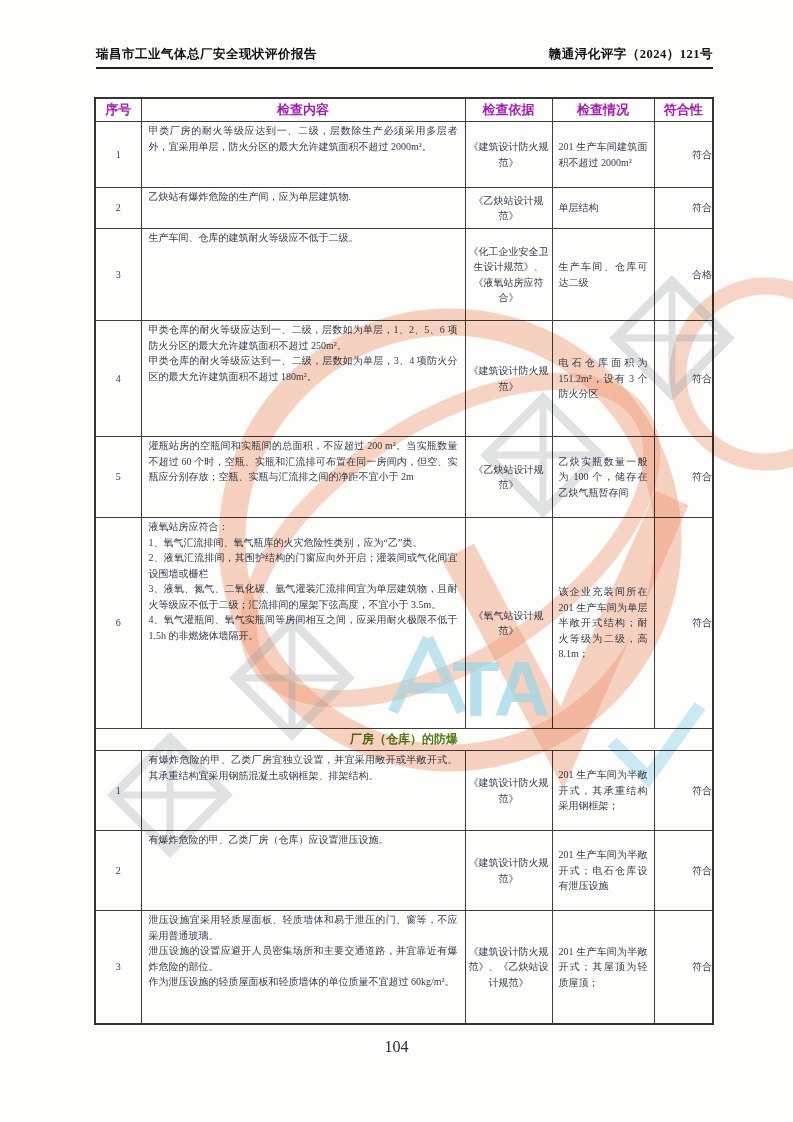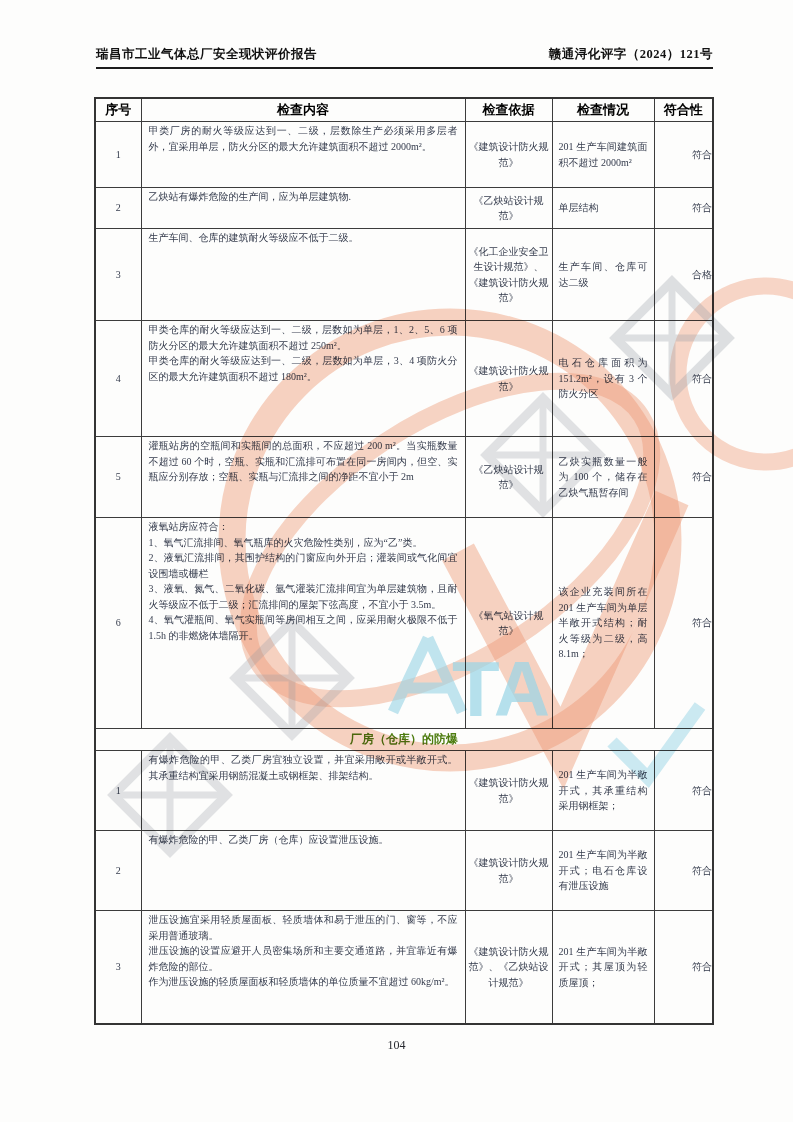--- a/index.html
+++ b/index.html
@@ -23,21 +23,21 @@
     border-collapse:collapse; table-layout:fixed;
     border:2px solid #343434;
   }
   .insp th, .insp td {
     border:1px solid #3c3c3c;
     font-size:10px; line-height:1.55;
     vertical-align:middle;
   }
   .insp th {
     font-weight:bold; text-align:center; font-size:13px;
-    height:21px; color:#000000; padding:1px 2px;
+    height:21px; color:#a21caf; padding:1px 2px;
   }
   td.c-no   { text-align:center; width:46px; }
   td.c-content {
     text-align:justify; vertical-align:top; padding:1px 7px 2px 7px;
     white-space:pre-line;
   }
   td.c-basis { text-align:center; padding:1px 3px; }
   td.c-situation { text-align:justify; padding:1px 6px; white-space:pre-line; }
   td.c-result { text-align:right; }
   tr.section-row td {
@@ -45,21 +45,21 @@
     height:22px; padding:0;
   }
   
   tr.r-a1 td { height:66px; }  tr.r-a2 td { height:41px; }
   tr.r-a3 td { height:92px; }  tr.r-a4 td { height:116px; }
   tr.r-a5 td { height:81px; }  tr.r-a6 td { height:211px; }
   tr.r-b1 td { height:80px; }  tr.r-b2 td { height:80px; }
   tr.r-b3 td { height:113px;margin-left:8px; }
   .page-footer {
     position:absolute; top:1038px; left:0; width:100%;
-    text-align:center; font-size:12px; color:#26282e;
+    text-align:center; font-size:16px; color:#26282e;
   }
   svg.watermark {
     position:absolute; top:0; left:0; z-index:3;
     pointer-events:none; mix-blend-mode:multiply;
   }
   .content-layer { position:relative; z-index:1; }
 </style>
 </head>
 <body>
 
@@ -99,21 +99,21 @@
         <tr class="r-a2">
           <td class="c-no">2</td>
           <td class="c-content">乙炔站有爆炸危险的生产间，应为单层建筑物.</td>
           <td class="c-basis">《乙炔站设计规范》</td>
           <td class="c-situation">单层结构</td>
           <td class="c-result">符合</td>
         </tr>
         <tr class="r-a3">
           <td class="c-no">3</td>
           <td class="c-content">生产车间、仓库的建筑耐火等级应不低于二级。</td>
-          <td class="c-basis">《化工企业安全卫生设计规范》、《建筑设计防火规范》</td>
+          <td class="c-basis">《化工企业安全卫生设计规范》、《液氧站房应符合》</td>
           <td class="c-situation">生产车间、仓库可达二级</td>
           <td class="c-result">合格</td>
         </tr>
         <tr class="r-a4">
           <td class="c-no">4</td>
           <td class="c-content">甲类仓库的耐火等级应达到一、二级，层数如为单层，1、2、5、6 项防火分区的最大允许建筑面积不超过 250m²。
 甲类仓库的耐火等级应达到一、二级，层数如为单层，3、4 项防火分区的最大允许建筑面积不超过 180m²。</td>
           <td class="c-basis">《建筑设计防火规范》</td>
           <td class="c-situation">电石仓库面积为 151.2m²，设有 3 个防火分区</td>
           <td class="c-result">符合</td>

